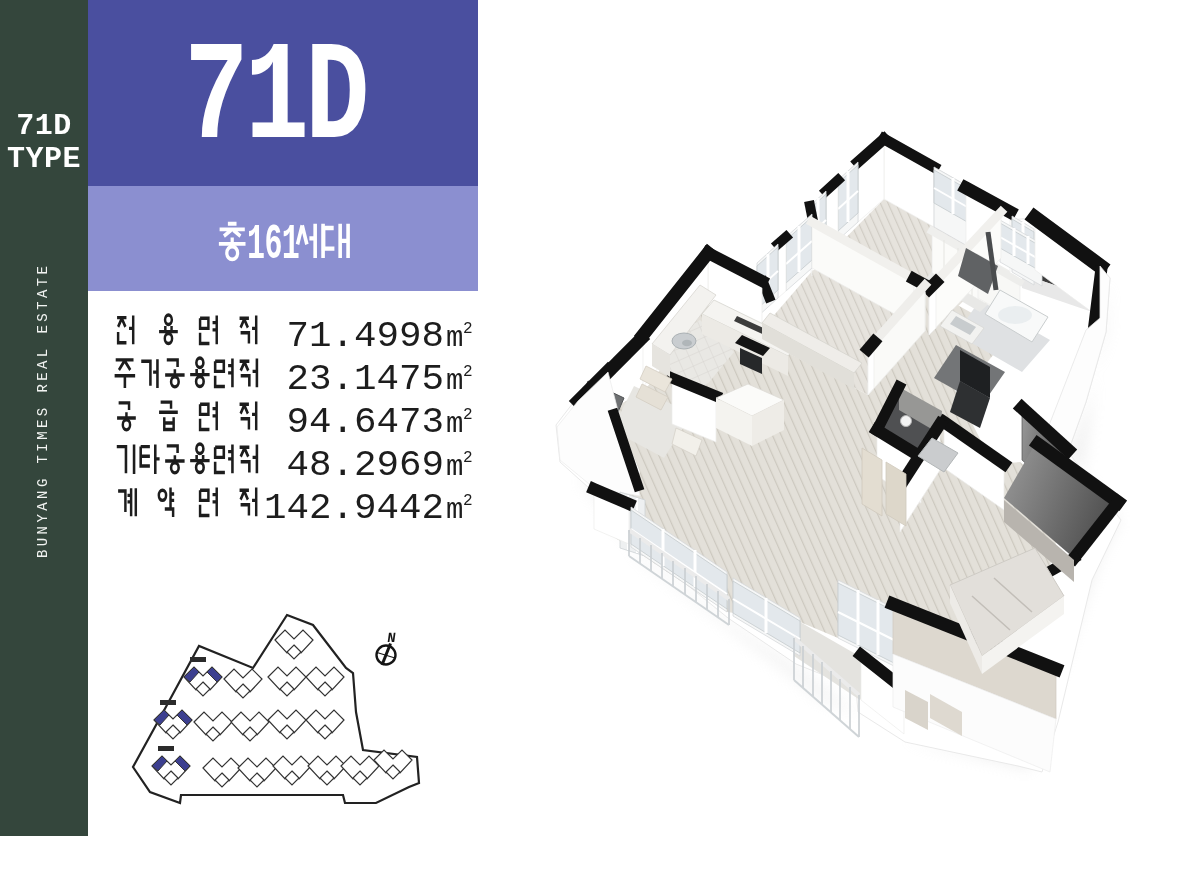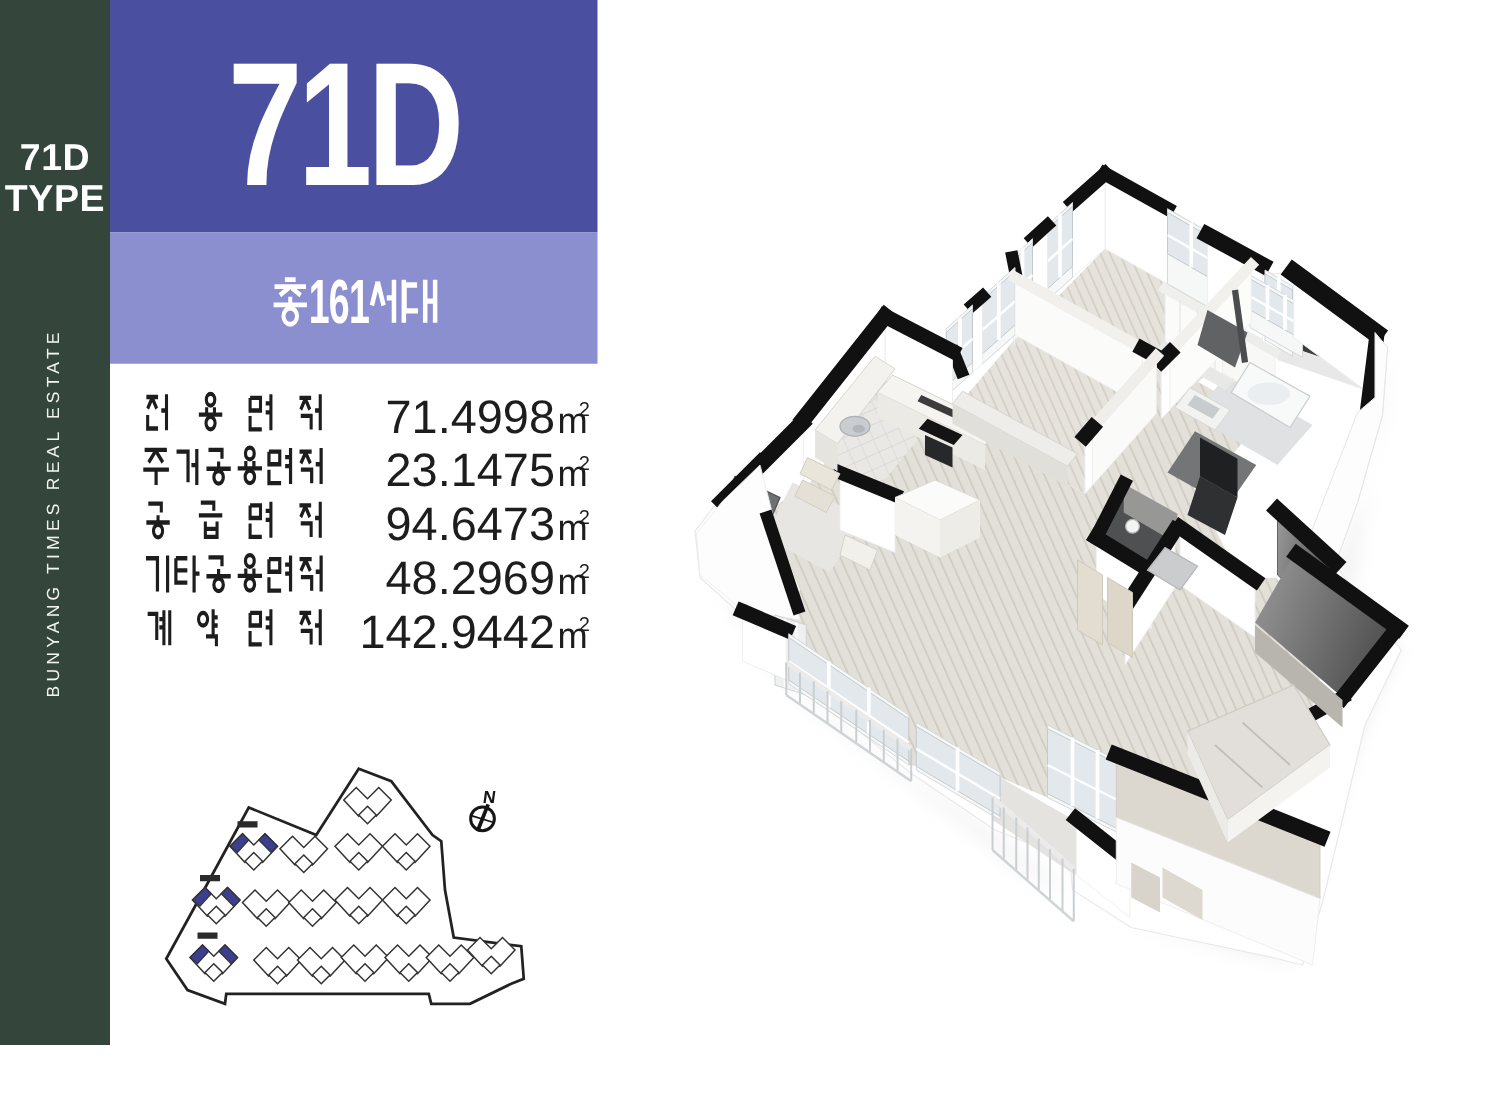--- a/index.html
+++ b/index.html
@@ -1,17 +1,17 @@
 <!DOCTYPE html>
 <html><head>
 <meta charset="utf-8">
 <style>
   html,body{margin:0;padding:0;background:#fff;}
   .page{position:relative;width:1200px;height:836px;background:#ffffff;overflow:hidden;
-        font-family:Liberation Sans, sans-serif;}
+        font-family:Liberation Mono, monospace;}
   .abs{position:absolute;}
 </style>
 </head>
 <body>
 <div class="page">
 
   <div class="abs" style="left:0;top:0;width:88px;height:880px;background:#34463c;"></div>
 
   <div class="abs" style="left:0;top:110px;width:88px;text-align:center;color:#ffffff;
        font-weight:bold;font-size:30px;line-height:33px;letter-spacing:0.5px;">71D<br>TYPE</div>

